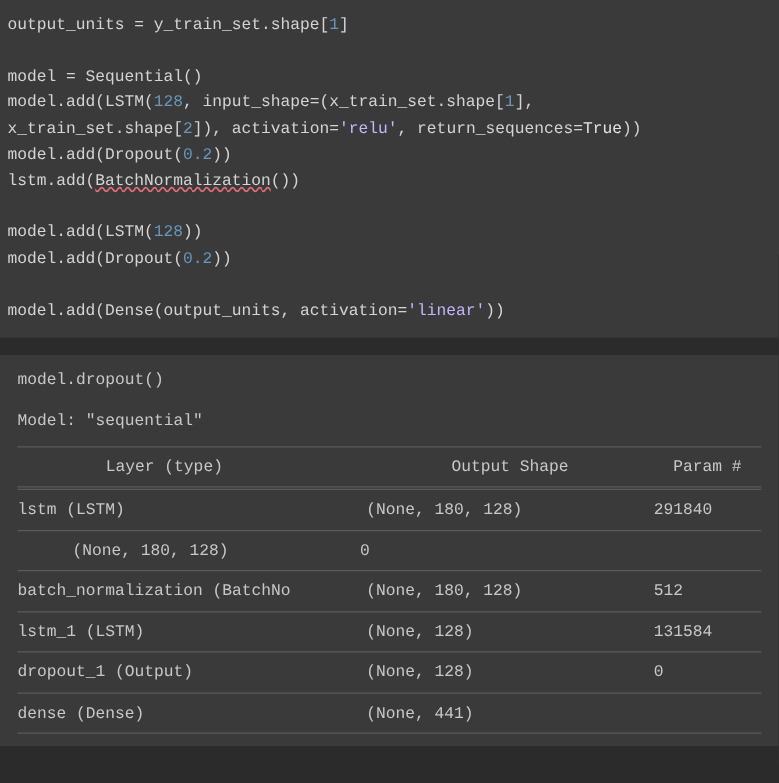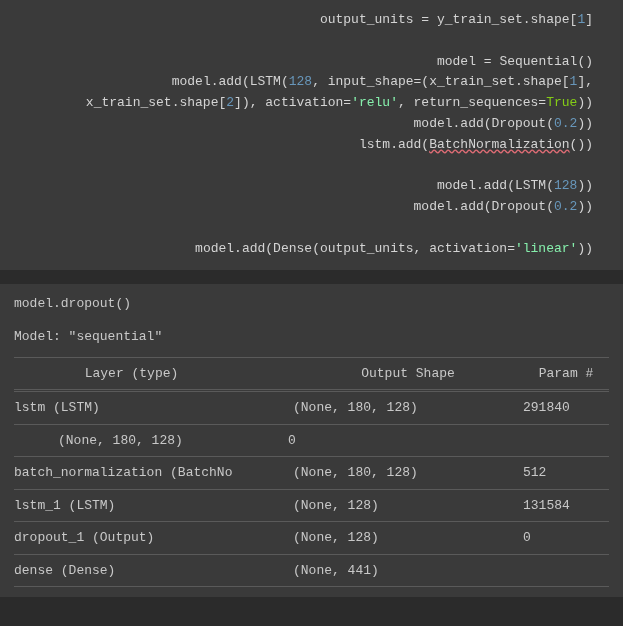--- a/index.html
+++ b/index.html
@@ -5,29 +5,28 @@
   * { margin: 0; padding: 0; box-sizing: border-box; }
   body {
     background: #2b2b2b;
     font-family: "Consolas", "Monaco", "Courier New", monospace;
     font-size: 13px;
     color: #d4d4d4;
     width: 623px;
   }
   .cell {
     background: #3a3a3a;
-    padding: 10px 30px;
+    padding: 10px 6px;
     margin-bottom: 14px;
     line-height: 1.6;
-    text-align: right;
   }
   .code-line { white-space: pre; }
   .tok-num { color: #6897bb; }
-  .tok-str { color: #86efac; }
-  .tok-bool { color: #84cc16; }
+  .tok-str { color: #c4b5fd; }
+  .tok-bool { color: #e5e5e5; }
   .spellerr {
     text-decoration: underline wavy #e06c75;
     text-decoration-skip-ink: none;
   }
   .output-cell {
     background: #3a3a3a;
     padding: 10px 14px;
     line-height: 1.5;
     color: #c8c8c8;
   }

